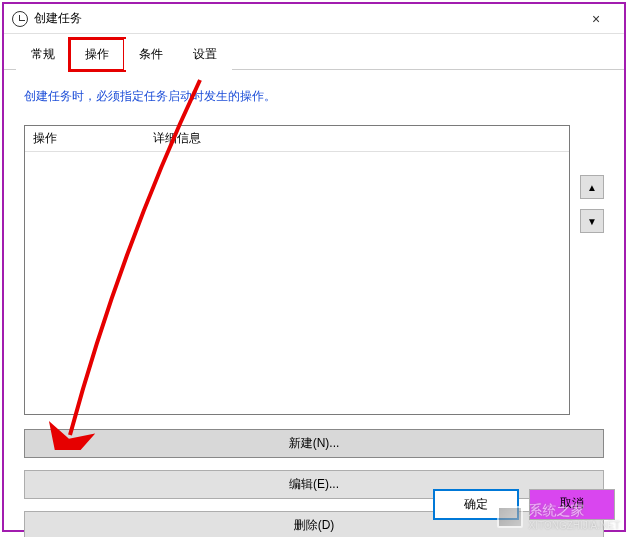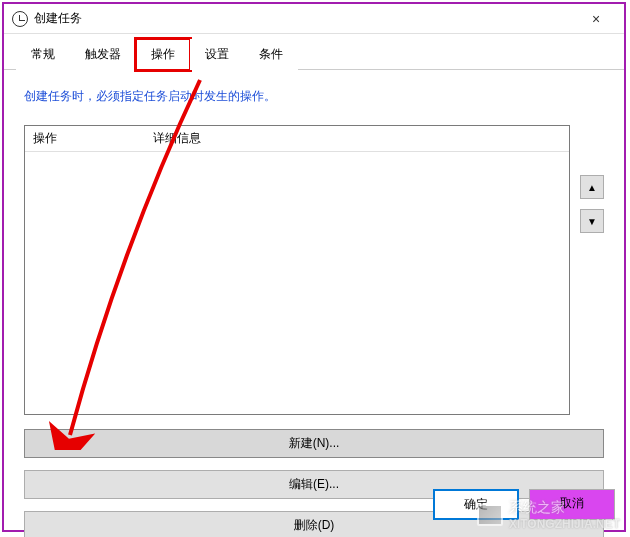--- a/index.html
+++ b/index.html
@@ -172,38 +172,37 @@
       pointer-events: none;
     }
     .watermark-icon {
       width: 26px; height: 22px;
       border: 2px solid #fff;
       border-radius: 2px;
       background: linear-gradient(135deg, #888, #bbb);
       position: relative;
     }
     .watermark-text { color: #fff; font-size: 14px; text-shadow: 0 0 3px #888; }
-    .watermark-sub { color: #e8e8e8; font-size: 12px; text-shadow: 0 0 2px #888; font-weight: bold; }
+    .watermark-sub { color: #e8e8e8; font-size: 10px; text-shadow: 0 0 2px #888; }
   </style>
 </head>
 <body>
 
 <div class="window">
   <div class="titlebar">
     <div class="titlebar-icon"></div>
     <div class="titlebar-title">创建任务</div>
     <div class="close-btn">×</div>
   </div>
 
   <div class="tabrow">
     <div class="tab">常规</div>
-    <div class="tab">触发器</div>
     <div class="tab active highlighted">操作</div>
+    <div class="tab">条件</div>
     <div class="tab">设置</div>
-    <div class="tab">条件</div>
   </div>
 
   <div class="content">
     <div class="desc">创建任务时，必须指定任务启动时发生的操作。</div>
 
     <div class="listarea">
       <div class="listbox">
         <div class="listhead">
           <div class="col1">操作</div>
           <div class="col2">详细信息</div>

